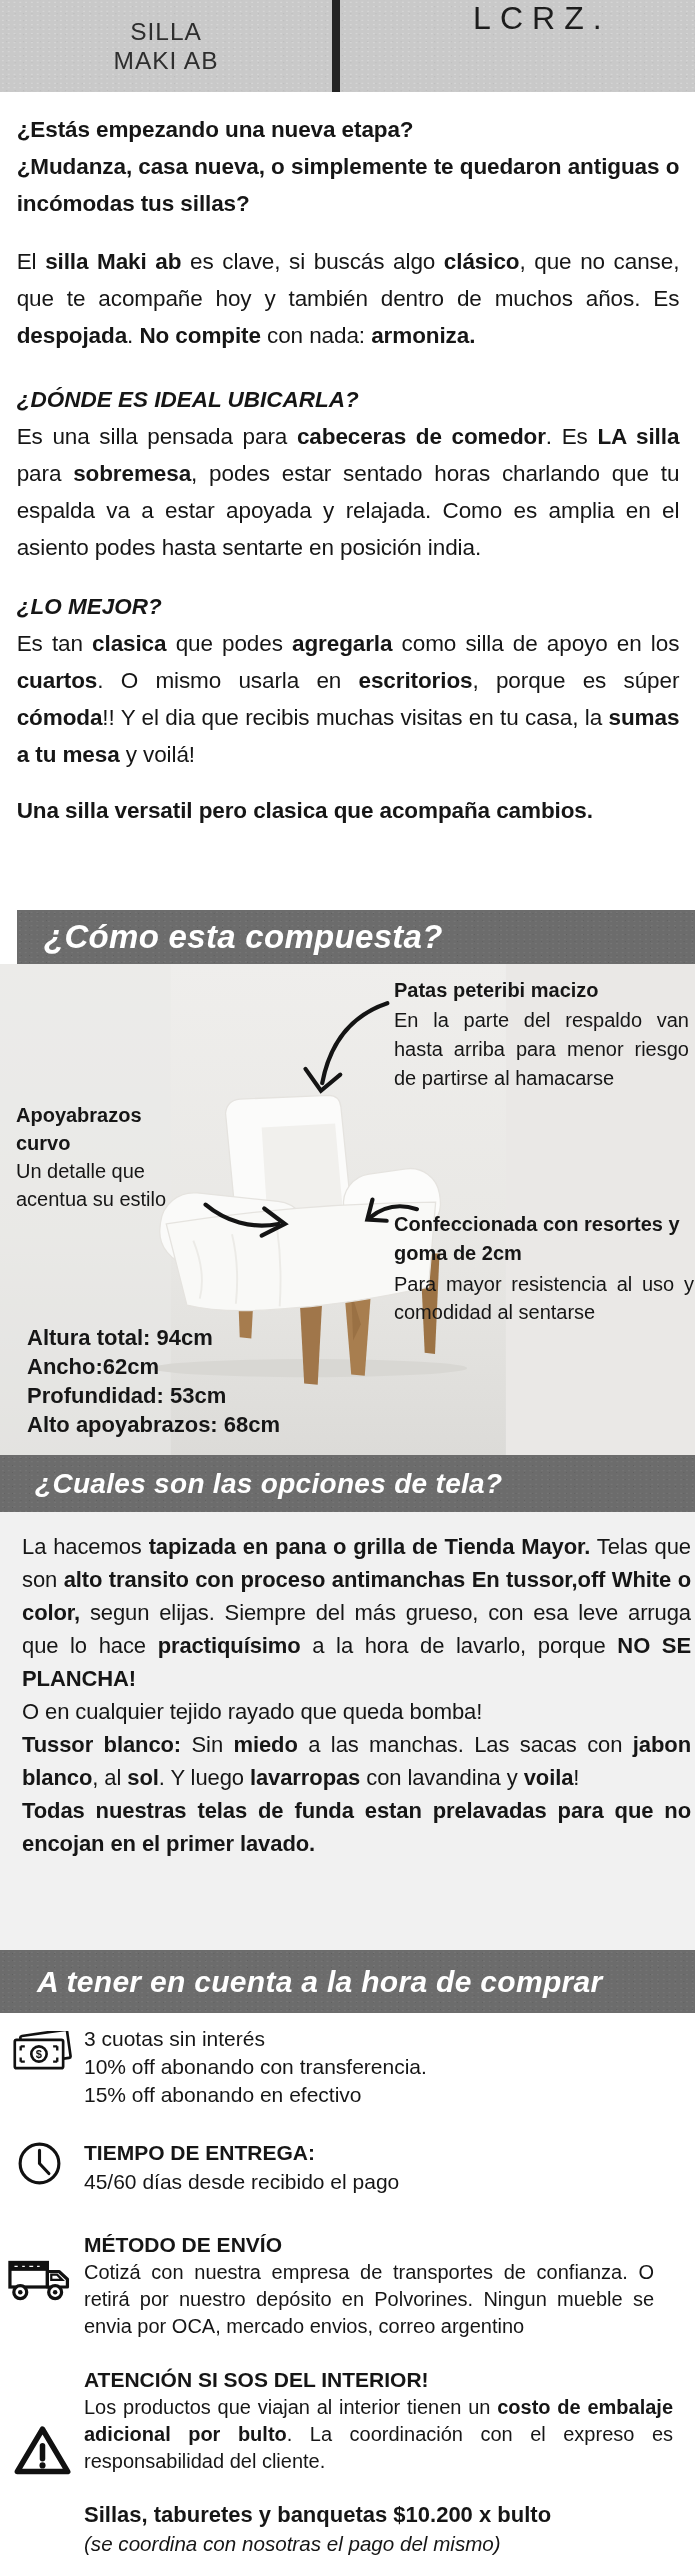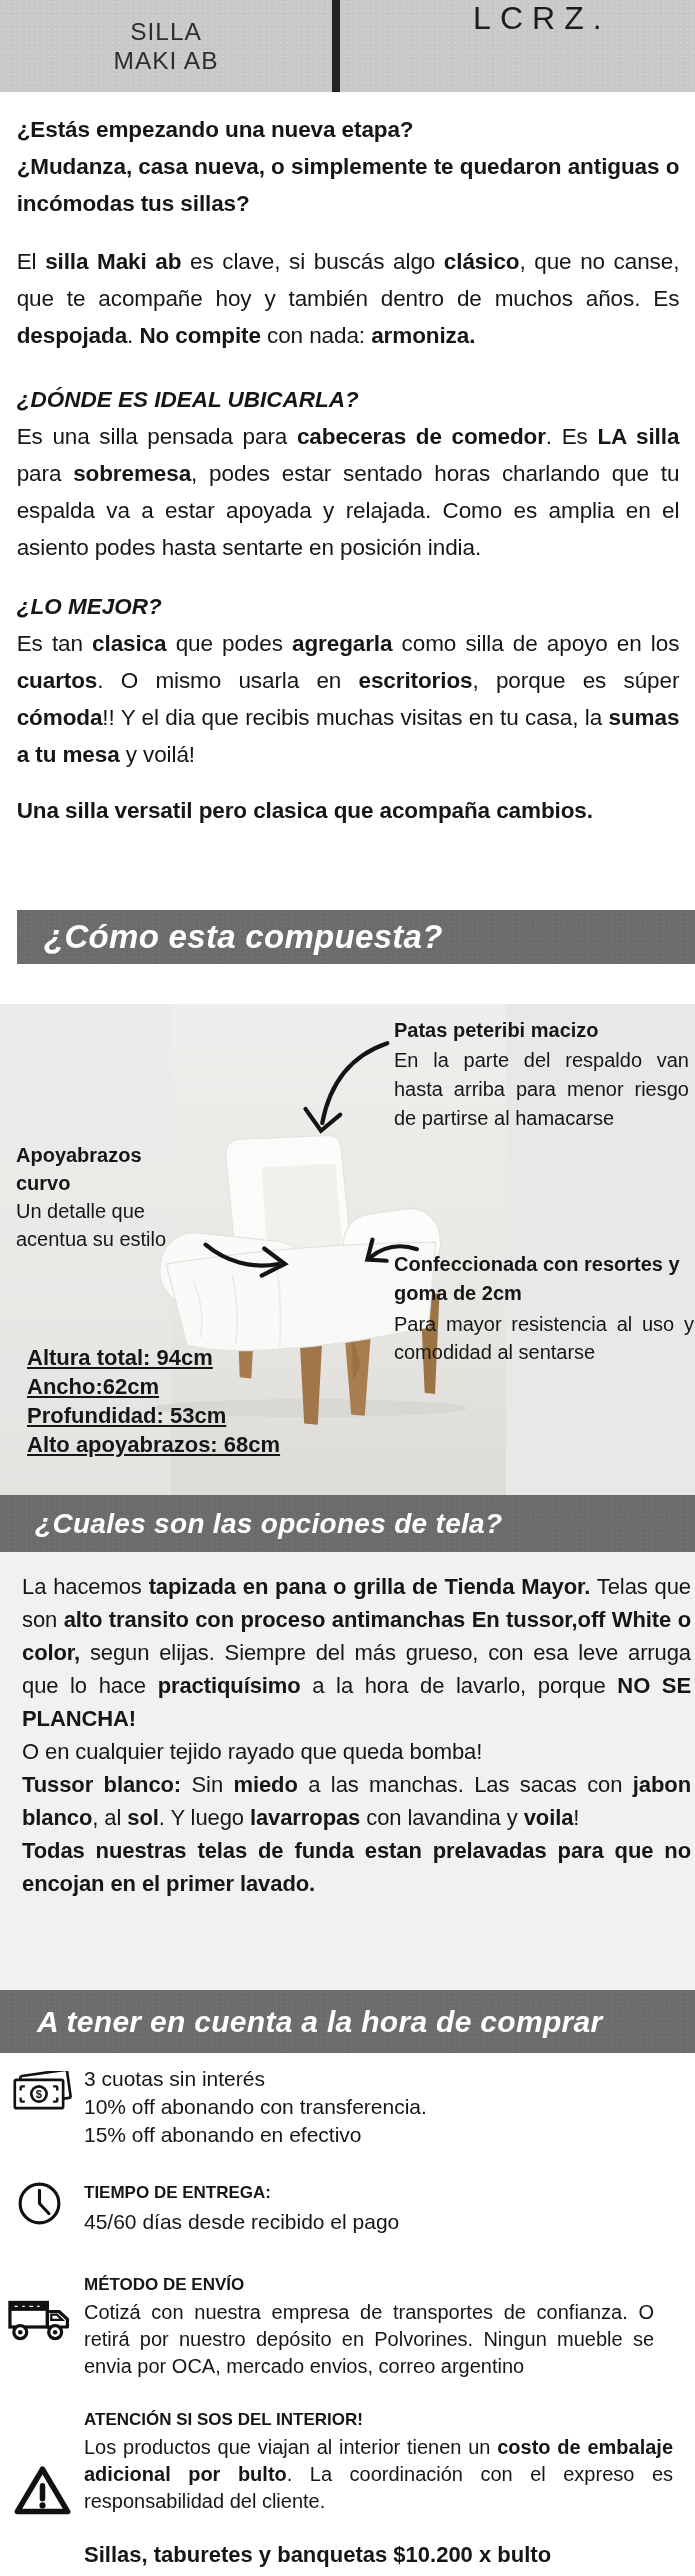--- a/index.html
+++ b/index.html
@@ -33,50 +33,50 @@
     font-style:italic;font-weight:700;letter-spacing:0.3px;
     background-color:#6c6c6c;
     background-image:radial-gradient(#787878 0.6px, transparent 0.9px),
                      radial-gradient(#5f5f5f 0.6px, transparent 0.9px);
     background-size:5.8px 4.5px,8.4px 7px;}
   .banner1{height:54px;padding-left:27px;font-size:33px;margin-left:17px;}
   .banner2{height:57px;padding-left:35px;font-size:28px;}
   .banner3{height:63px;padding-left:37px;font-size:30px;}
 
   
-  .photo{position:relative;height:491px;background:#fef9c3;margin-top:40px;}
+  .photo{position:relative;height:491px;background:#fef9c3;}
   .photo svg.scene{position:absolute;left:0;top:0;width:696px;height:491px;}
   .anno{position:absolute;}
   .anno-title{font-weight:700;font-size:20px;line-height:27px;}
   .anno-body{font-size:20px;line-height:29px;}
   .a-patas{left:394px;top:13px;width:295px;}
   .a-patas .anno-body{margin-top:1.9px;text-align:justify;}
   .a-apoyo{left:16px;top:137px;width:175px;}
   .a-apoyo .anno-title{line-height:28px;}
   .a-apoyo .anno-body{line-height:28px;}
   .a-resortes{left:394px;top:246px;width:300px;}
   .a-resortes .anno-title{line-height:29px;}
   .a-resortes .anno-body{line-height:28px;margin-top:1.3px;text-align:justify;}
-  .a-meas{left:27px;top:339px;text-decoration:underline;}
+  .a-meas{left:27px;top:359px;}
   .measure-line{font-weight:700;font-size:22px;line-height:29px;}
 
   
   .tela{height:438px;box-sizing:border-box;background:#f1f1f1;padding:18px 5px 0 22px;}
   .tela .para{font-size:22px;line-height:33px;}
 
   
   .buy{position:relative;height:573px;background:#fff;}
   .buy .block{position:absolute;left:84px;}
   .pay-line{font-size:21px;line-height:28px;}
   .blk-pay{top:11.6px;}
   .blk-delivery{top:126px;}
   .blk-shipping{top:218px;}
   .blk-interior{top:353px;}
   .blk-bulto{top:487px;}
-  .blk-title{font-weight:700;font-size:17px;line-height:28px;}
+  .blk-title{font-weight:700;font-size:21px;line-height:28px;}
   .blk-body{font-size:21px;line-height:29px;}
   .blk-body-just{font-size:20px;line-height:27px;text-align:justify;width:570px;}
   .blk-interior .blk-body-just{width:589px;}
   .bulto-title{font-weight:700;font-size:22px;line-height:30px;}
   .bulto-note{font-style:italic;font-size:20.6px;line-height:28px;}
   .icon{position:absolute;}
   .i-money{left:13px;top:18px;width:59px;}
   .i-clock{left:16.7px;top:128px;width:45px;}
   .i-truck{left:8.4px;top:243px;width:62px;}
   .i-warn{left:13px;top:410px;width:59px;}

